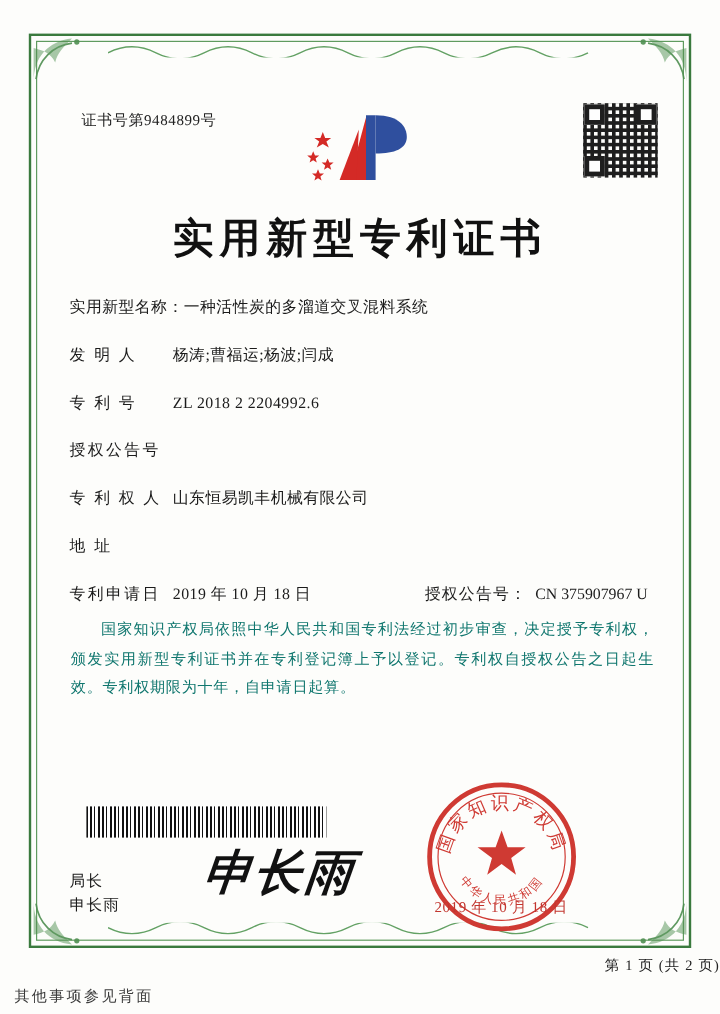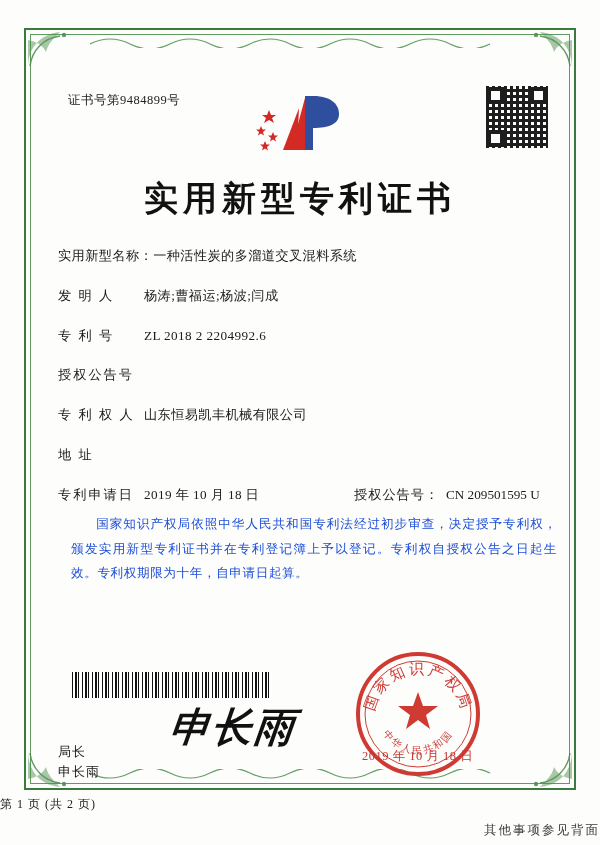--- a/index.html
+++ b/index.html
@@ -152,28 +152,28 @@
     width: 210px;
   }
   .field-label-2 {
     flex: 0 0 92px;
     letter-spacing: 1px;
   }
 
   
   .paras {
     position: absolute;
-    left: 71px;
+    left: 59px;
     top: 512px;
     width: 486px;
     font-size: 12.6px;
     line-height: 1.95;
     letter-spacing: .6px;
     text-align: justify;
-    color: #1d4ed8;
+    color: #0f766e;
   }
   .paras p {
     margin: 0 0 4px 0;
     text-indent: 2em;
   }
 
   
   .barcode {
     position: absolute;
     left: 72px;
@@ -185,21 +185,21 @@
       #111 0 1px, #fff 1px 3px,
       #111 3px 5px, #fff 5px 6px,
       #111 6px 7px, #fff 7px 10px
     );
   }
 
   
   .sig-label {
     position: absolute;
     left: 58px;
-    top: 742px;
+    top: 724px;
     font-size: 13px;
     line-height: 1.5;
     letter-spacing: 1px;
   }
   .sig-hand {
     position: absolute;
     left: 170px;
     top: 700px;
     font-size: 40px;
     font-family: "DejaVu Serif", serif;
@@ -226,33 +226,34 @@
     font-size: 12.5px;
     color: #c2362f;
     letter-spacing: .5px;
   }
 
   
   .page-no {
     position: absolute;
     left: 0; right: 0;
     top: 796px;
-    text-align: left;
+    text-align: right;
     font-size: 12px;
     letter-spacing: 1px;
     color: #222;
   }
   .footer-note {
     position: absolute;
     left: 0; right: 0;
     top: 822px;
-    text-align: right;
+    text-align: left;
     font-size: 12.5px;
     letter-spacing: 2px;
     color: #3a3a3a;
+    padding-left: 12px;
   }
 </style>
 </head>
 <body>
 
 <div class="page">
 
   <div class="border-outer"></div>
   <div class="border-inner"></div>
 
@@ -349,21 +350,21 @@
     </div>
 
     <div class="field-row">
       <span class="field-label">地     址</span>
     </div>
 
     <div class="field-row two-col">
       <span class="field-label">专利申请日</span>
       <span class="field-value">2019 年 10 月 18 日</span>
       <span class="field-label-2">授权公告号：</span>
-      <span>CN 209501595 U</span>
+      <span>CN 375907967 U</span>
     </div>
   </div>
 
   <div class="paras">
     <p>国家知识产权局依照中华人民共和国专利法经过初步审查，决定授予专利权，颁发实用新型专利证书并在专利登记簿上予以登记。专利权自授权公告之日起生效。专利权期限为十年，自申请日起算。</p>
   </div>
 
   <div class="barcode"></div>
 
   <div class="sig-label">

